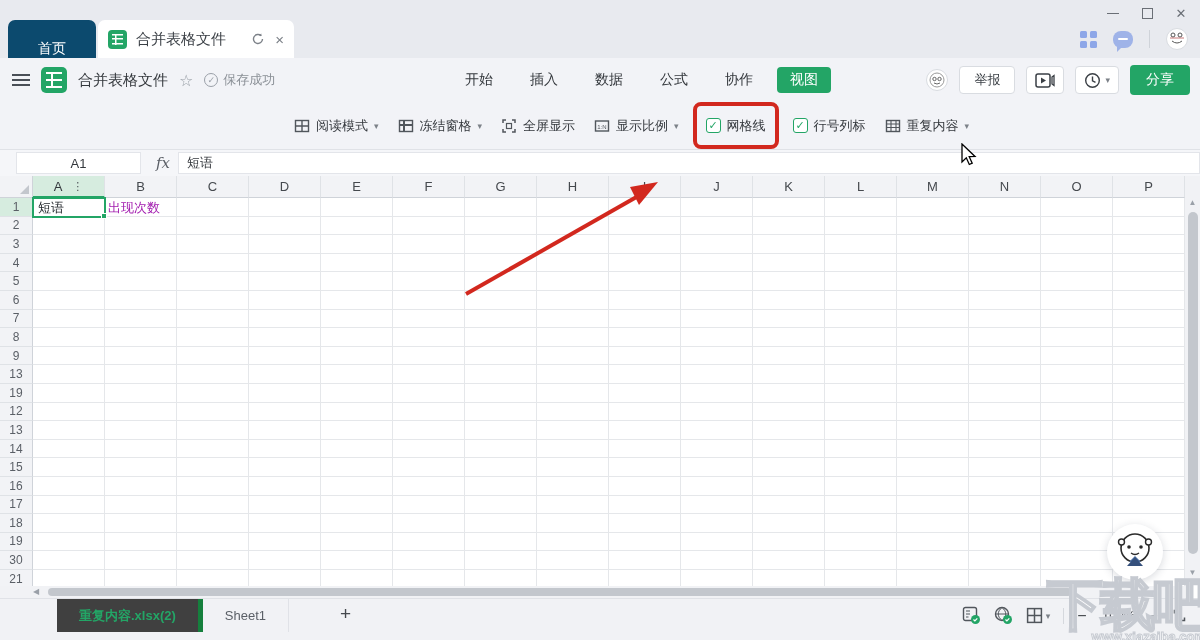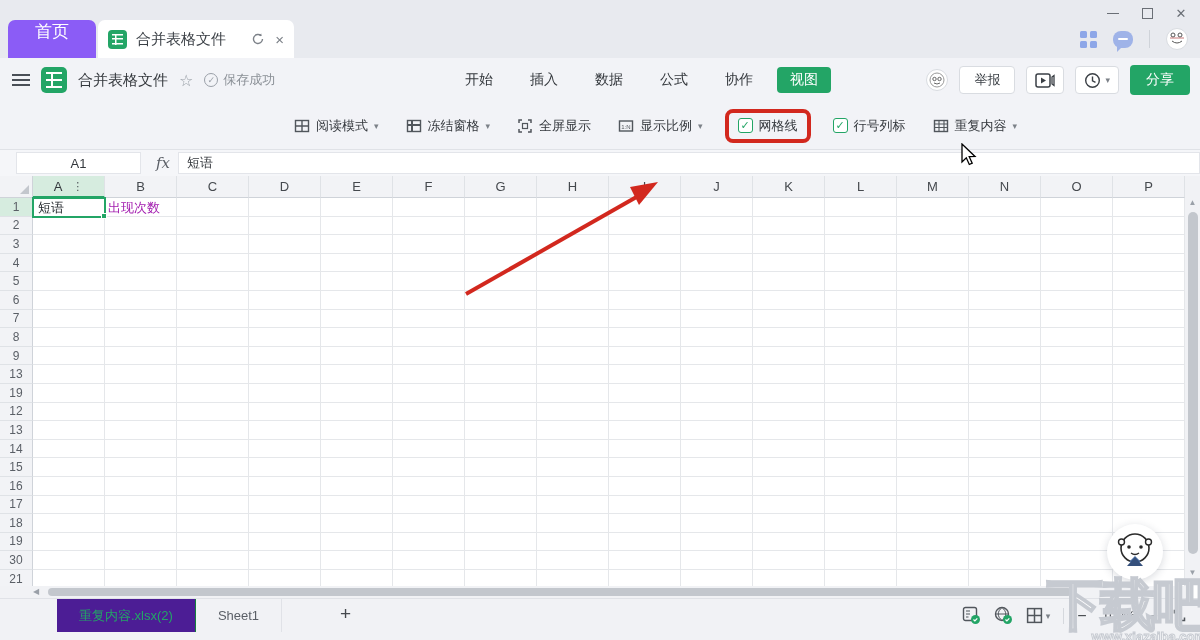--- a/index.html
+++ b/index.html
@@ -6,21 +6,21 @@
   html,body{width:1200px;height:640px;overflow:hidden}
   body{position:relative;font-family:"Liberation Sans","DejaVu Sans",sans-serif;font-size:13px;color:#3a3f45;background:#fff}
 
   
   .titlebar{position:absolute;top:0;left:0;width:1200px;height:58px;background:#e8eaef}
   .win-controls{position:absolute;top:4px;right:10px;display:flex;gap:16px;align-items:center;color:#6a6f76}
   .wc{width:18px;height:18px;display:flex;align-items:center;justify-content:center;font-size:13px;cursor:default}
   .wc-box{width:11px;height:11px;border:1.5px solid #6a6f76}
   .wc-min{width:12px;height:0;border-top:1.5px solid #6a6f76}
   .tabs-row{position:absolute;left:8px;bottom:0;display:flex;align-items:flex-end;gap:2px}
-  .home-tab{width:88px;height:38px;background:#8b5cf6;color:#fff;font-size:17px;border-radius:7px 7px 0 0;display:flex;align-items:flex-start;justify-content:center}
+  .home-tab{width:88px;height:38px;background:#0c4a6e;color:#fff;font-size:14px;border-radius:7px 7px 0 0;display:flex;align-items:flex-end;justify-content:center}
   .doc-tab{width:196px;height:38px;background:#fff;border-radius:7px 7px 0 0;display:flex;align-items:center;gap:9px;padding:0 10px;font-size:15px}
   .sheet-logo{width:19px;height:19px;background:#23a566;border-radius:4px;position:relative;flex:0 0 auto}
   .sheet-logo::before{content:"";position:absolute;left:4px;top:4px;right:4px;bottom:4px;
     background:
       linear-gradient(#fff,#fff) 0 0/100% 1.5px no-repeat,
       linear-gradient(#fff,#fff) 0 50%/100% 1.5px no-repeat,
       linear-gradient(#fff,#fff) 0 100%/100% 1.5px no-repeat,
       linear-gradient(#fff,#fff) 33% 0/1.5px 100% no-repeat}
   .tab-tools{display:flex;align-items:center;gap:10px;margin-left:auto;color:#7c8188;font-size:15px}
   .tr-icons{position:absolute;right:12px;bottom:8px;display:flex;align-items:center;gap:16px}
@@ -52,21 +52,21 @@
   .menu-tab{font-size:14px;color:#33373c;padding:4px 13px;border-radius:4px;cursor:pointer;white-space:nowrap}
   .menu-tab.active{background:#23a566;color:#fff}
   .mb-right{position:absolute;right:10px;top:0;height:44px;display:flex;align-items:center;gap:11px}
   .btn-outline{background:#fff;border:1px solid #d9dce1;border-radius:4px;height:28px;padding:0 14px;font-size:13px;display:flex;align-items:center;cursor:pointer}
   .icon-btn{background:#fff;border:1px solid #d9dce1;border-radius:4px;height:28px;padding:0 8px;display:flex;align-items:center;gap:4px;cursor:pointer}
   .share-btn{background:#23a566;color:#fff;border-radius:4px;height:30px;padding:0 16px;font-size:14px;display:flex;align-items:center;cursor:pointer}
   .caret{font-size:9px;color:#7c8188}
 
   
   .ribbon{position:absolute;top:102px;left:0;width:1200px;height:48px;background:#f2f3f7;border-bottom:1px solid #e0e2e7}
-  .ribbon-row{position:absolute;left:294px;top:0;height:47px;display:flex;align-items:center;gap:27px}
+  .ribbon-row{position:absolute;left:294px;top:0;height:47px;display:flex;gap:19px}
   .ribbon-item{display:flex;align-items:center;gap:6px;cursor:pointer;white-space:nowrap;color:#33373c}
   .redbox{border:4px solid #d2281e;border-radius:8px;padding:4px 9px;display:flex;align-items:center;gap:6px;margin:0 -5px}
   .ricon{width:16px;height:16px;flex:0 0 auto}
   .cb{width:15px;height:15px;border:1.5px solid #23a566;border-radius:3px;background:#fff;color:#23a566;font-size:11px;line-height:12px;text-align:center;font-weight:bold}
 
   
   .fbar{position:absolute;top:150px;left:0;width:1200px;height:26px;background:#f5f6f9;display:flex;align-items:stretch}
   .namebox{position:absolute;left:16px;top:2px;width:125px;height:22px;background:#fff;border:1px solid #e3e5ea;display:flex;align-items:center;justify-content:center;font-size:13px;color:#33373c}
   .fx{position:absolute;left:150px;top:2px;width:26px;height:22px;display:flex;align-items:center;justify-content:center;font-family:"DejaVu Serif","Liberation Serif",serif;font-style:italic;font-size:15px;color:#5a5f66}
   .fval{position:absolute;left:178px;top:2px;right:0;height:22px;background:#fff;border:1px solid #e3e5ea;display:flex;align-items:center;padding:0 8px;font-size:13px;color:#33373c}
@@ -96,21 +96,21 @@
   .sarrow{position:absolute;left:0;width:15px;text-align:center;font-size:8px;color:#9aa0a8;cursor:pointer}
   
   .hscroll{position:absolute;top:586px;left:0;width:1185px;height:12px;background:#f1f2f5}
   .hthumb{position:absolute;left:48px;top:2px;width:1024px;height:8px;background:#c3c7cd;border-radius:4px}
   .harrow{position:absolute;left:33px;top:1px;font-size:8px;color:#9aa0a8;cursor:pointer}
 
   
   .sheetbar{position:absolute;top:598px;left:0;width:1200px;height:42px;background:#f1f2f5;border-top:1px solid #e0e2e7}
   .sheet-tabs{position:absolute;left:57px;top:0;height:33px;display:flex;align-items:stretch}
   .sheet-tab{padding:0 22px;display:flex;align-items:center;font-size:13px;color:#5a5f66;border-right:1px solid #e0e2e7;cursor:pointer;white-space:nowrap}
-  .sheet-tab.active{background:#4c1d95;color:#23a566;font-weight:normal;border-right:1px solid #15803d}
+  .sheet-tab.active{background:#404040;color:#23a566;font-weight:bold;border-right:5px solid #15803d}
   .add-sheet{position:absolute;left:340px;top:4px;font-size:19px;color:#45494e;cursor:pointer}
   .sb-right{position:absolute;right:14px;top:0;height:33px;display:flex;align-items:center;gap:13px}
   .zoomtxt{font-size:13px;color:#45494e;min-width:38px;text-align:center}
   .zbtn{font-size:16px;color:#45494e;cursor:pointer;line-height:1}
   .sbdiv{width:1px;height:16px;background:#d5d8dd}
 
   
   .red-arrow{position:absolute;left:0;top:0;pointer-events:none;z-index:30}
   .mascot{position:absolute;left:1107px;top:524px;width:56px;height:56px;border-radius:50%;background:#fff;box-shadow:0 2px 8px rgba(40,50,70,.18);z-index:40;cursor:pointer;display:flex;align-items:center;justify-content:center}
   .watermark{position:absolute;right:-6px;bottom:-4px;z-index:50;text-align:right;pointer-events:none}

